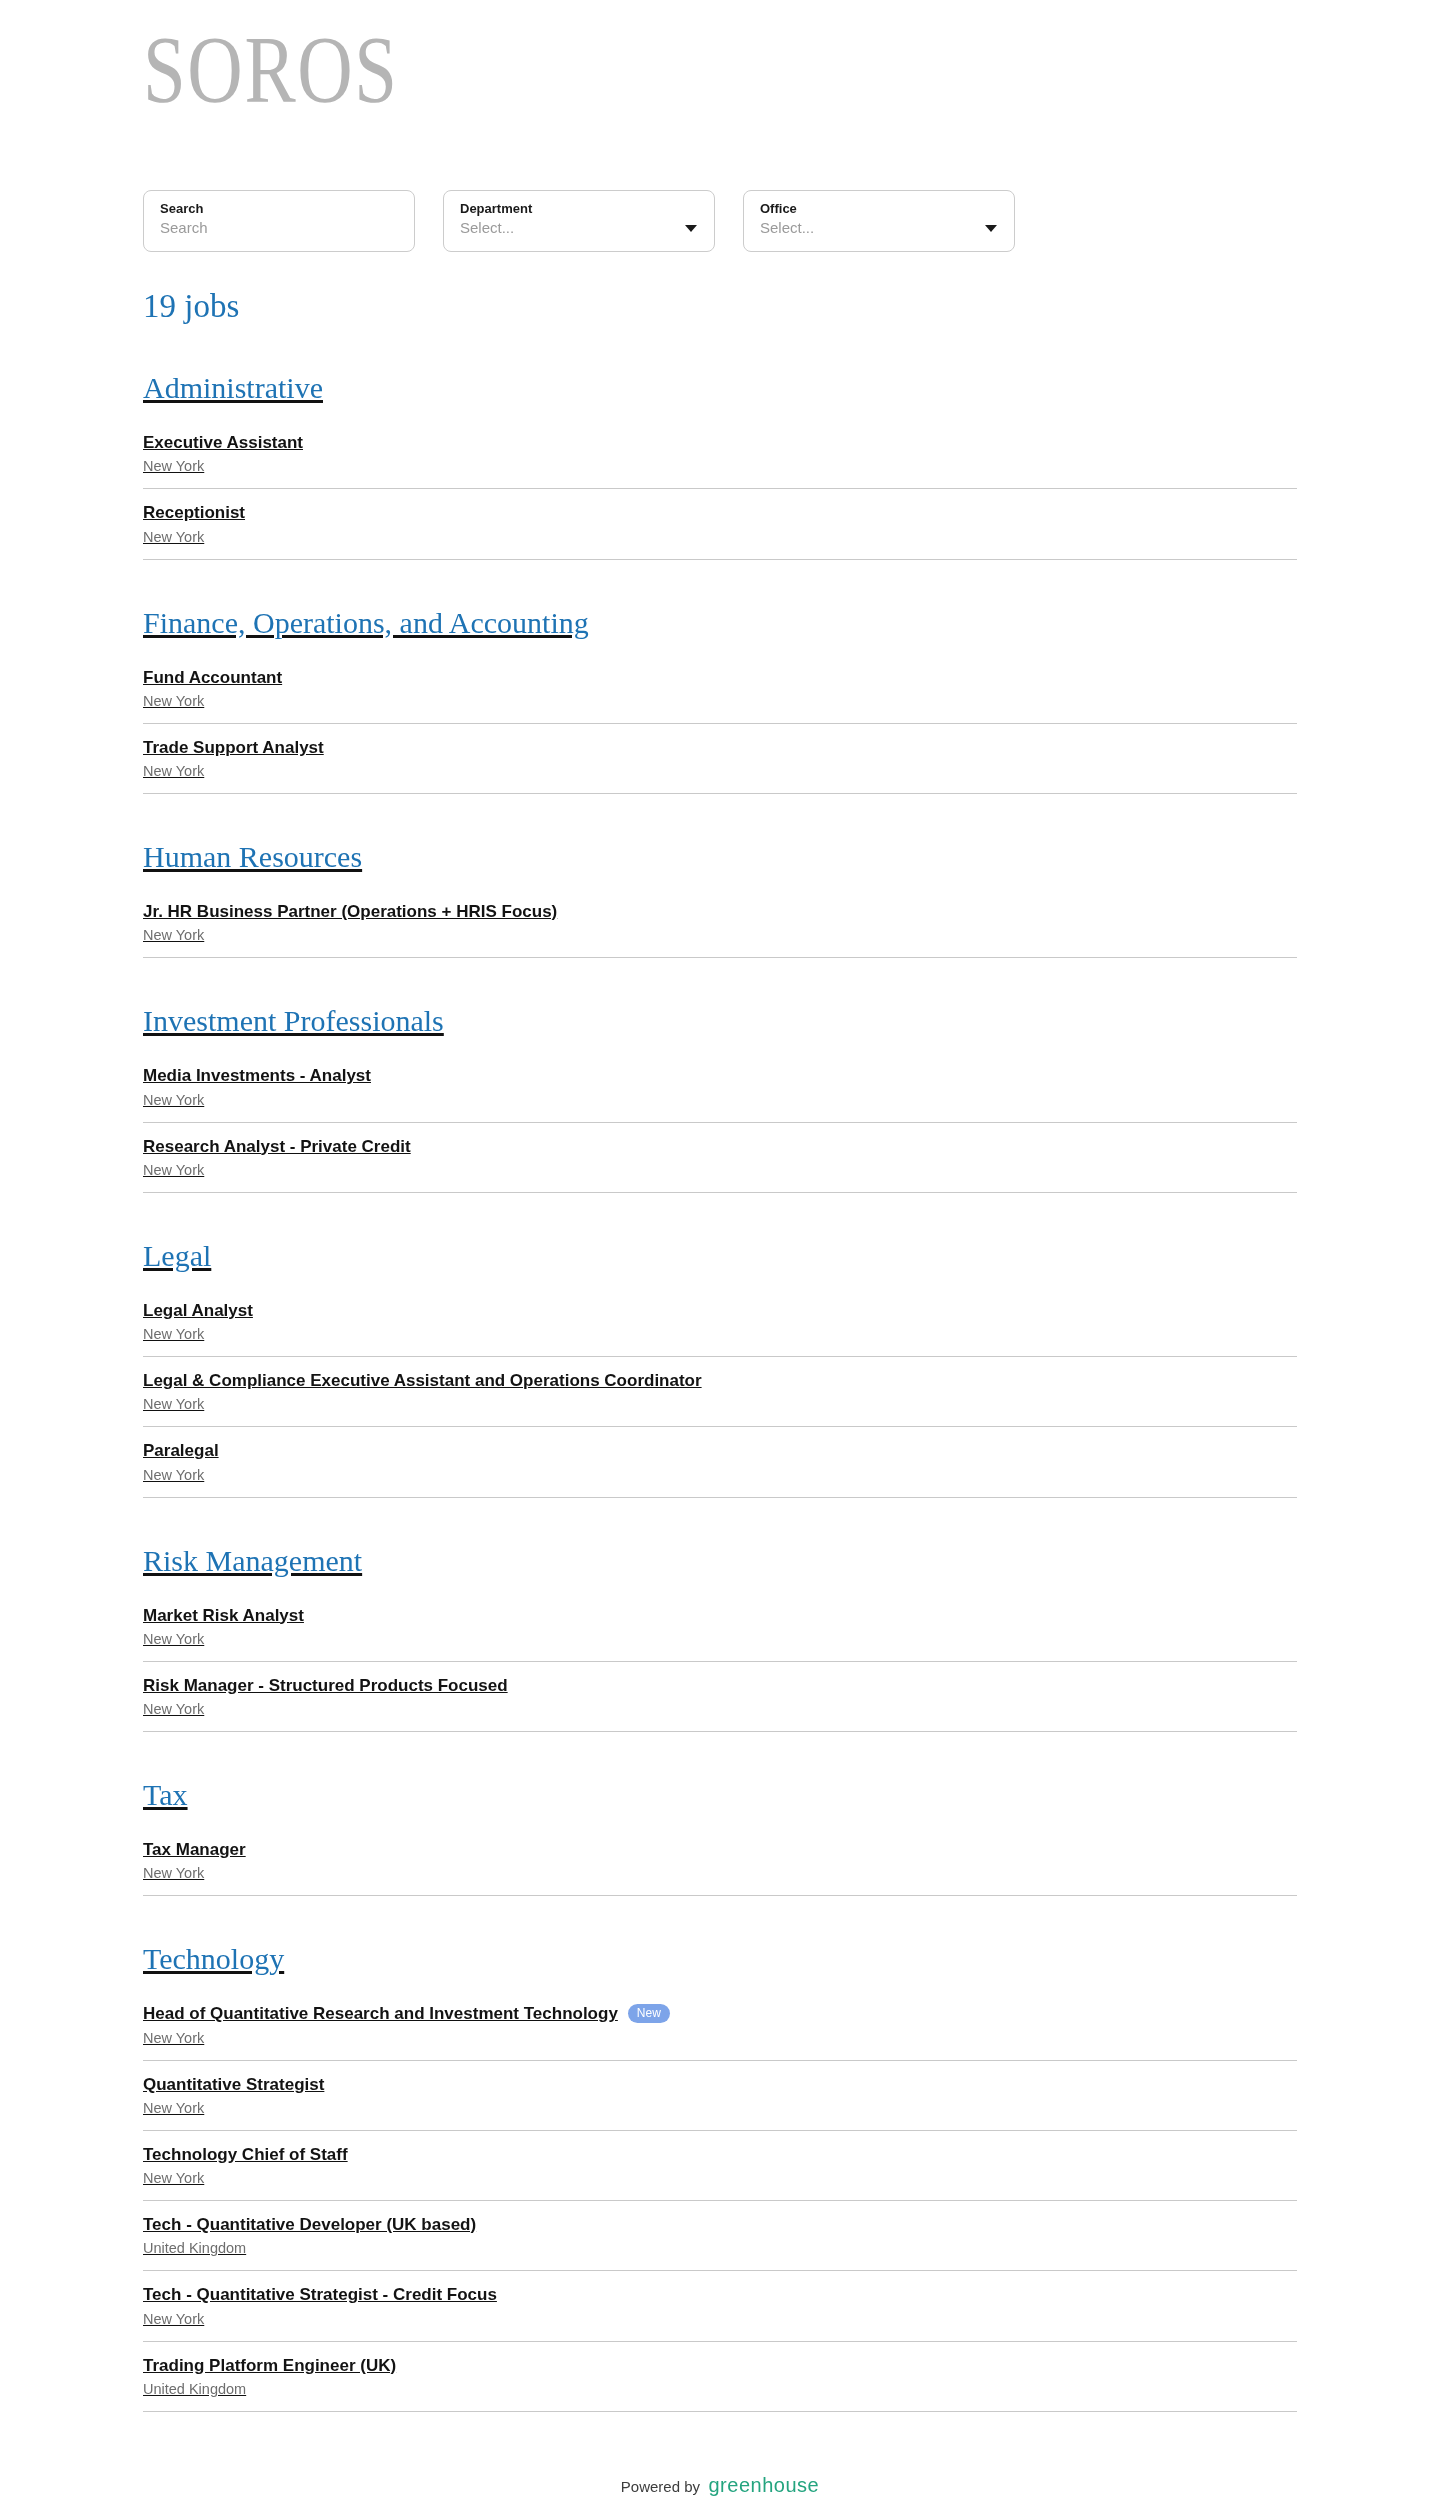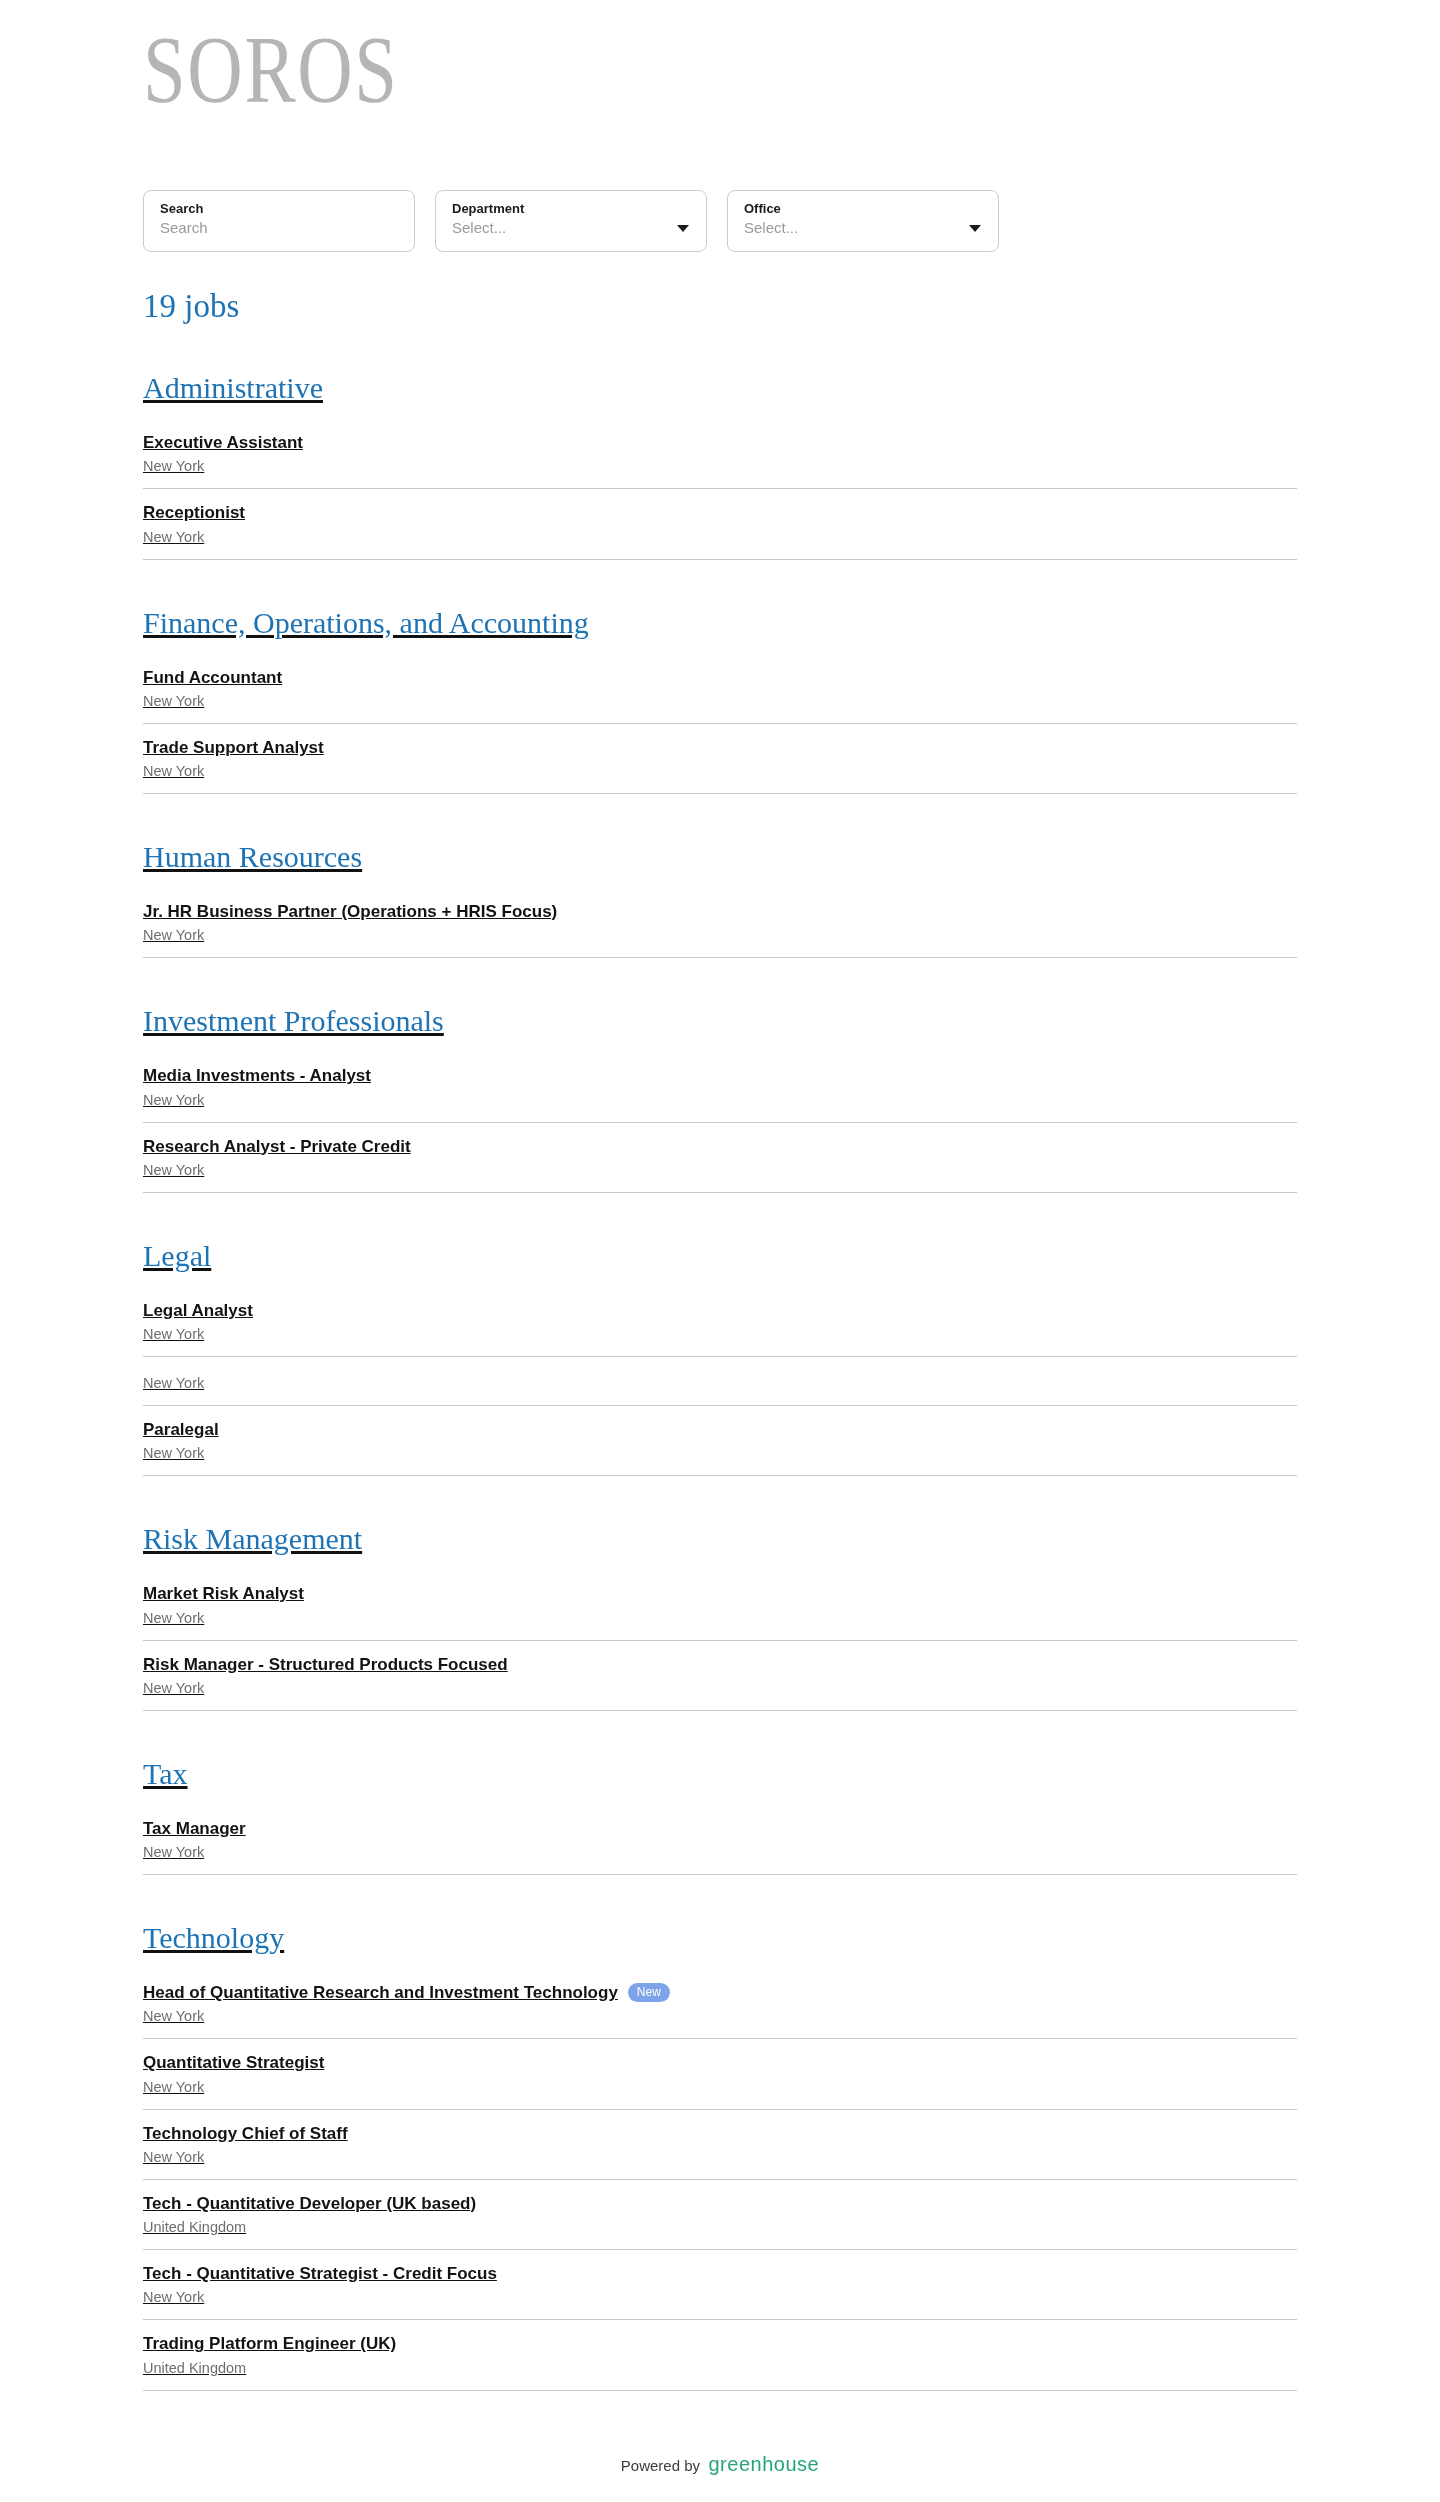--- a/index.html
+++ b/index.html
@@ -24,21 +24,21 @@
     letter-spacing: 2px;
     transform: scaleX(0.8);
     transform-origin: left center;
     padding-top: 6px;
     height: 100px;
     user-select: none;
   }
   
   .filters {
     display: flex;
-    gap: 20px;
+    gap: 28px;
     margin-top: 74px;
   }
   .filter-box {
     position: relative;
     width: 272px;
     height: 62px;
     border: 1px solid #cccccc;
     border-radius: 8px;
     padding: 10px 16px 0 16px;
     background: #fff;
@@ -206,20 +206,21 @@
           <div class="job-location">New York</div>
         </div>
       </section>
       <section class="section">
         <h2 class="section-heading">Legal</h2>
         <div class="job-row">
           <div class="job-title"><span>Legal Analyst</span></div>
           <div class="job-location">New York</div>
         </div>
         <div class="job-row">
+          <div class="job-title"><span>Legal &amp; Compliance Executive Assistant and Operations Coordinator</span></div>
           <div class="job-location">New York</div>
         </div>
         <div class="job-row">
           <div class="job-title"><span>Paralegal</span></div>
           <div class="job-location">New York</div>
         </div>
       </section>
       <section class="section">
         <h2 class="section-heading">Risk Management</h2>
         <div class="job-row">

